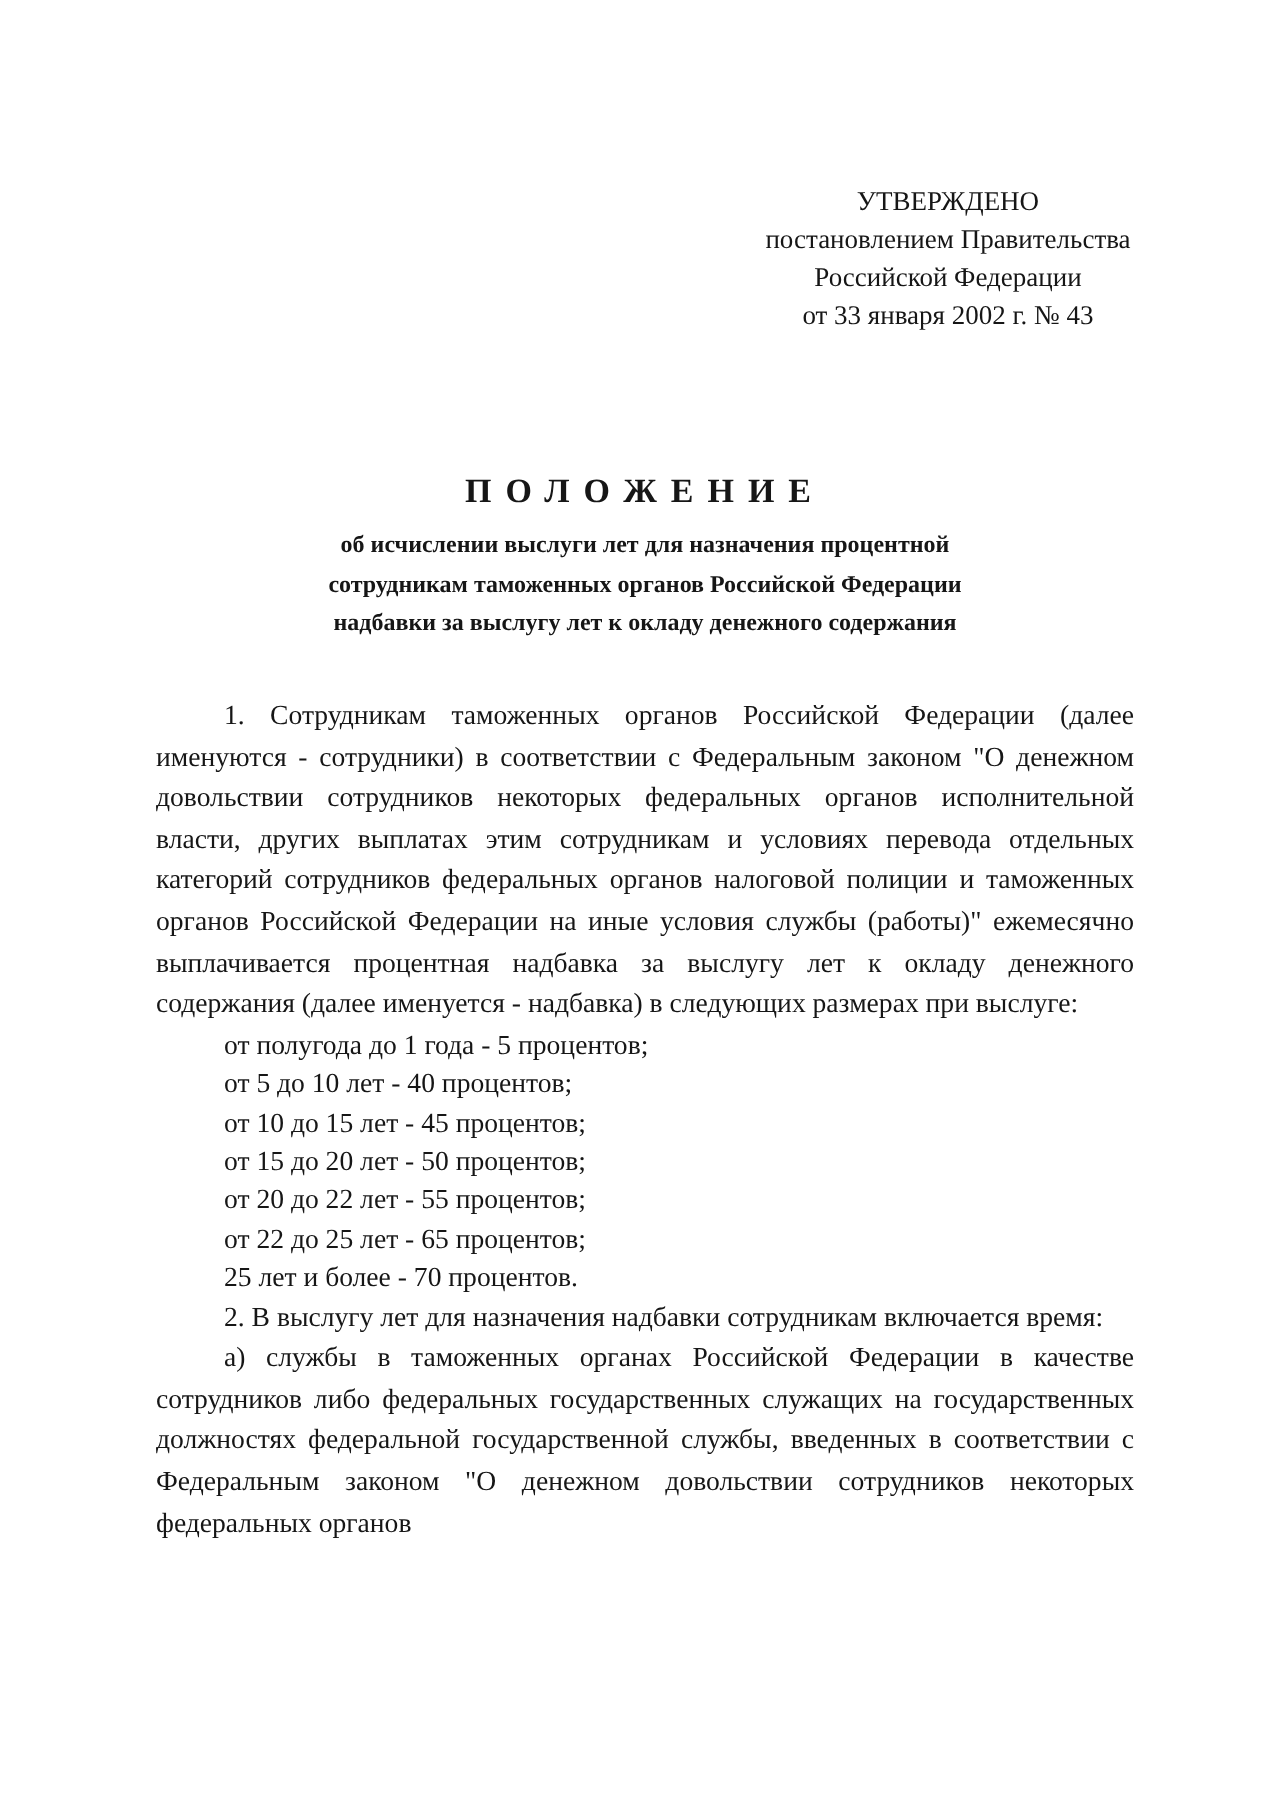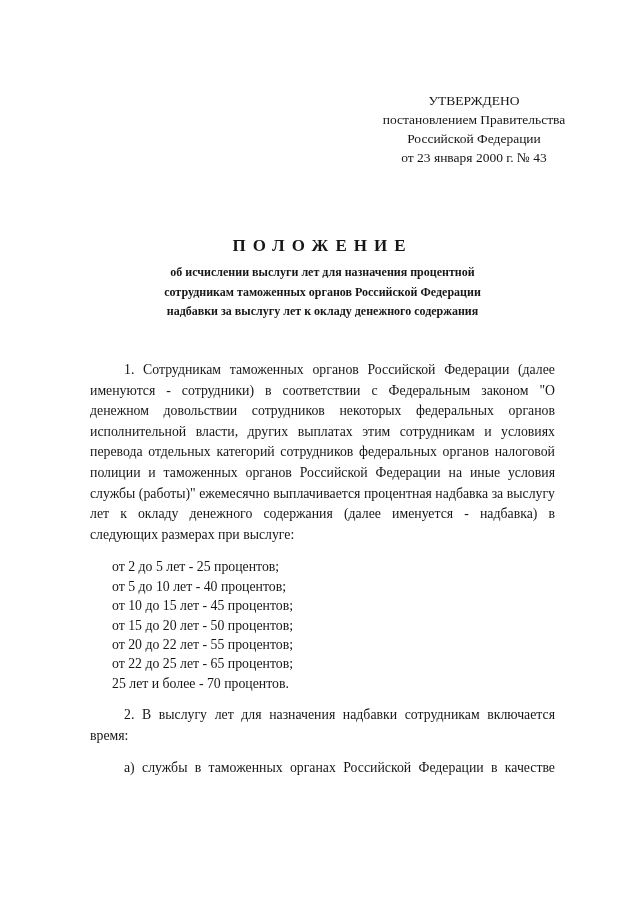--- a/index.html
+++ b/index.html
@@ -47,21 +47,21 @@
   
   .doc-body {
     position: absolute;
     top: 348px;
     left: 78px;
     width: 489px;
     font-size: 13.8px;
     text-align: justify;
   }
   .doc-body p {
-    margin: 12px;
+    margin: 0;
     line-height: 20.6px;
     text-indent: 34px;
   }
   .seniority-list {
     margin-left: 34px;
     line-height: 19.4px;
     text-align: left;
   }
   .seniority-item {
     white-space: nowrap;
@@ -78,34 +78,34 @@
 </style>
 </head>
 <body>
 
 <div class="page">
 
   <div class="approval-block">
     <div>УТВЕРЖДЕНО</div>
     <div>постановлением Правительства</div>
     <div>Российской Федерации</div>
-    <div>от 23 января 2000 г. № 43</div>
+    <div>от 33 января 2002 г. № 43</div>
   </div>
 
   <div class="title-block">
     <div class="title-heading">ПОЛОЖЕНИЕ</div>
     <div class="title-sub-line">об исчислении выслуги лет для назначения процентной</div>
     <div class="title-sub-line">сотрудникам таможенных органов Российской Федерации</div>
     <div class="title-sub-line">надбавки за выслугу лет к окладу денежного содержания</div>
   </div>
 
   <div class="doc-body">
     <p>1. Сотрудникам таможенных органов Российской Федерации (далее именуются - сотрудники) в соответствии с Федеральным законом "О денежном довольствии сотрудников некоторых федеральных органов исполнительной власти, других выплатах этим сотрудникам и условиях перевода отдельных категорий сотрудников федеральных органов налоговой полиции и таможенных органов Российской Федерации на иные условия службы (работы)" ежемесячно выплачивается процентная надбавка за выслугу лет к окладу денежного содержания (далее именуется - надбавка) в следующих размерах при выслуге:</p>
     <div class="seniority-list">
-      <div class="seniority-item">от 2 до 5 лет - 25 процентов;</div>
+      <div class="seniority-item">от полугода до 1 года - 5 процентов;</div>
       <div class="seniority-item">от 5 до 10 лет - 40 процентов;</div>
       <div class="seniority-item">от 10 до 15 лет - 45 процентов;</div>
       <div class="seniority-item">от 15 до 20 лет - 50 процентов;</div>
       <div class="seniority-item">от 20 до 22 лет - 55 процентов;</div>
       <div class="seniority-item">от 22 до 25 лет - 65 процентов;</div>
       <div class="seniority-item">25 лет и более - 70 процентов.</div>
     </div>
     <p>2. В выслугу лет для назначения надбавки сотрудникам включается время:</p>
     <p>а) службы в таможенных органах Российской Федерации в качестве сотрудников либо федеральных государственных служащих на государственных должностях федеральной государственной службы, введенных в соответствии с Федеральным законом "О денежном довольствии сотрудников некоторых федеральных органов</p>
   </div>

